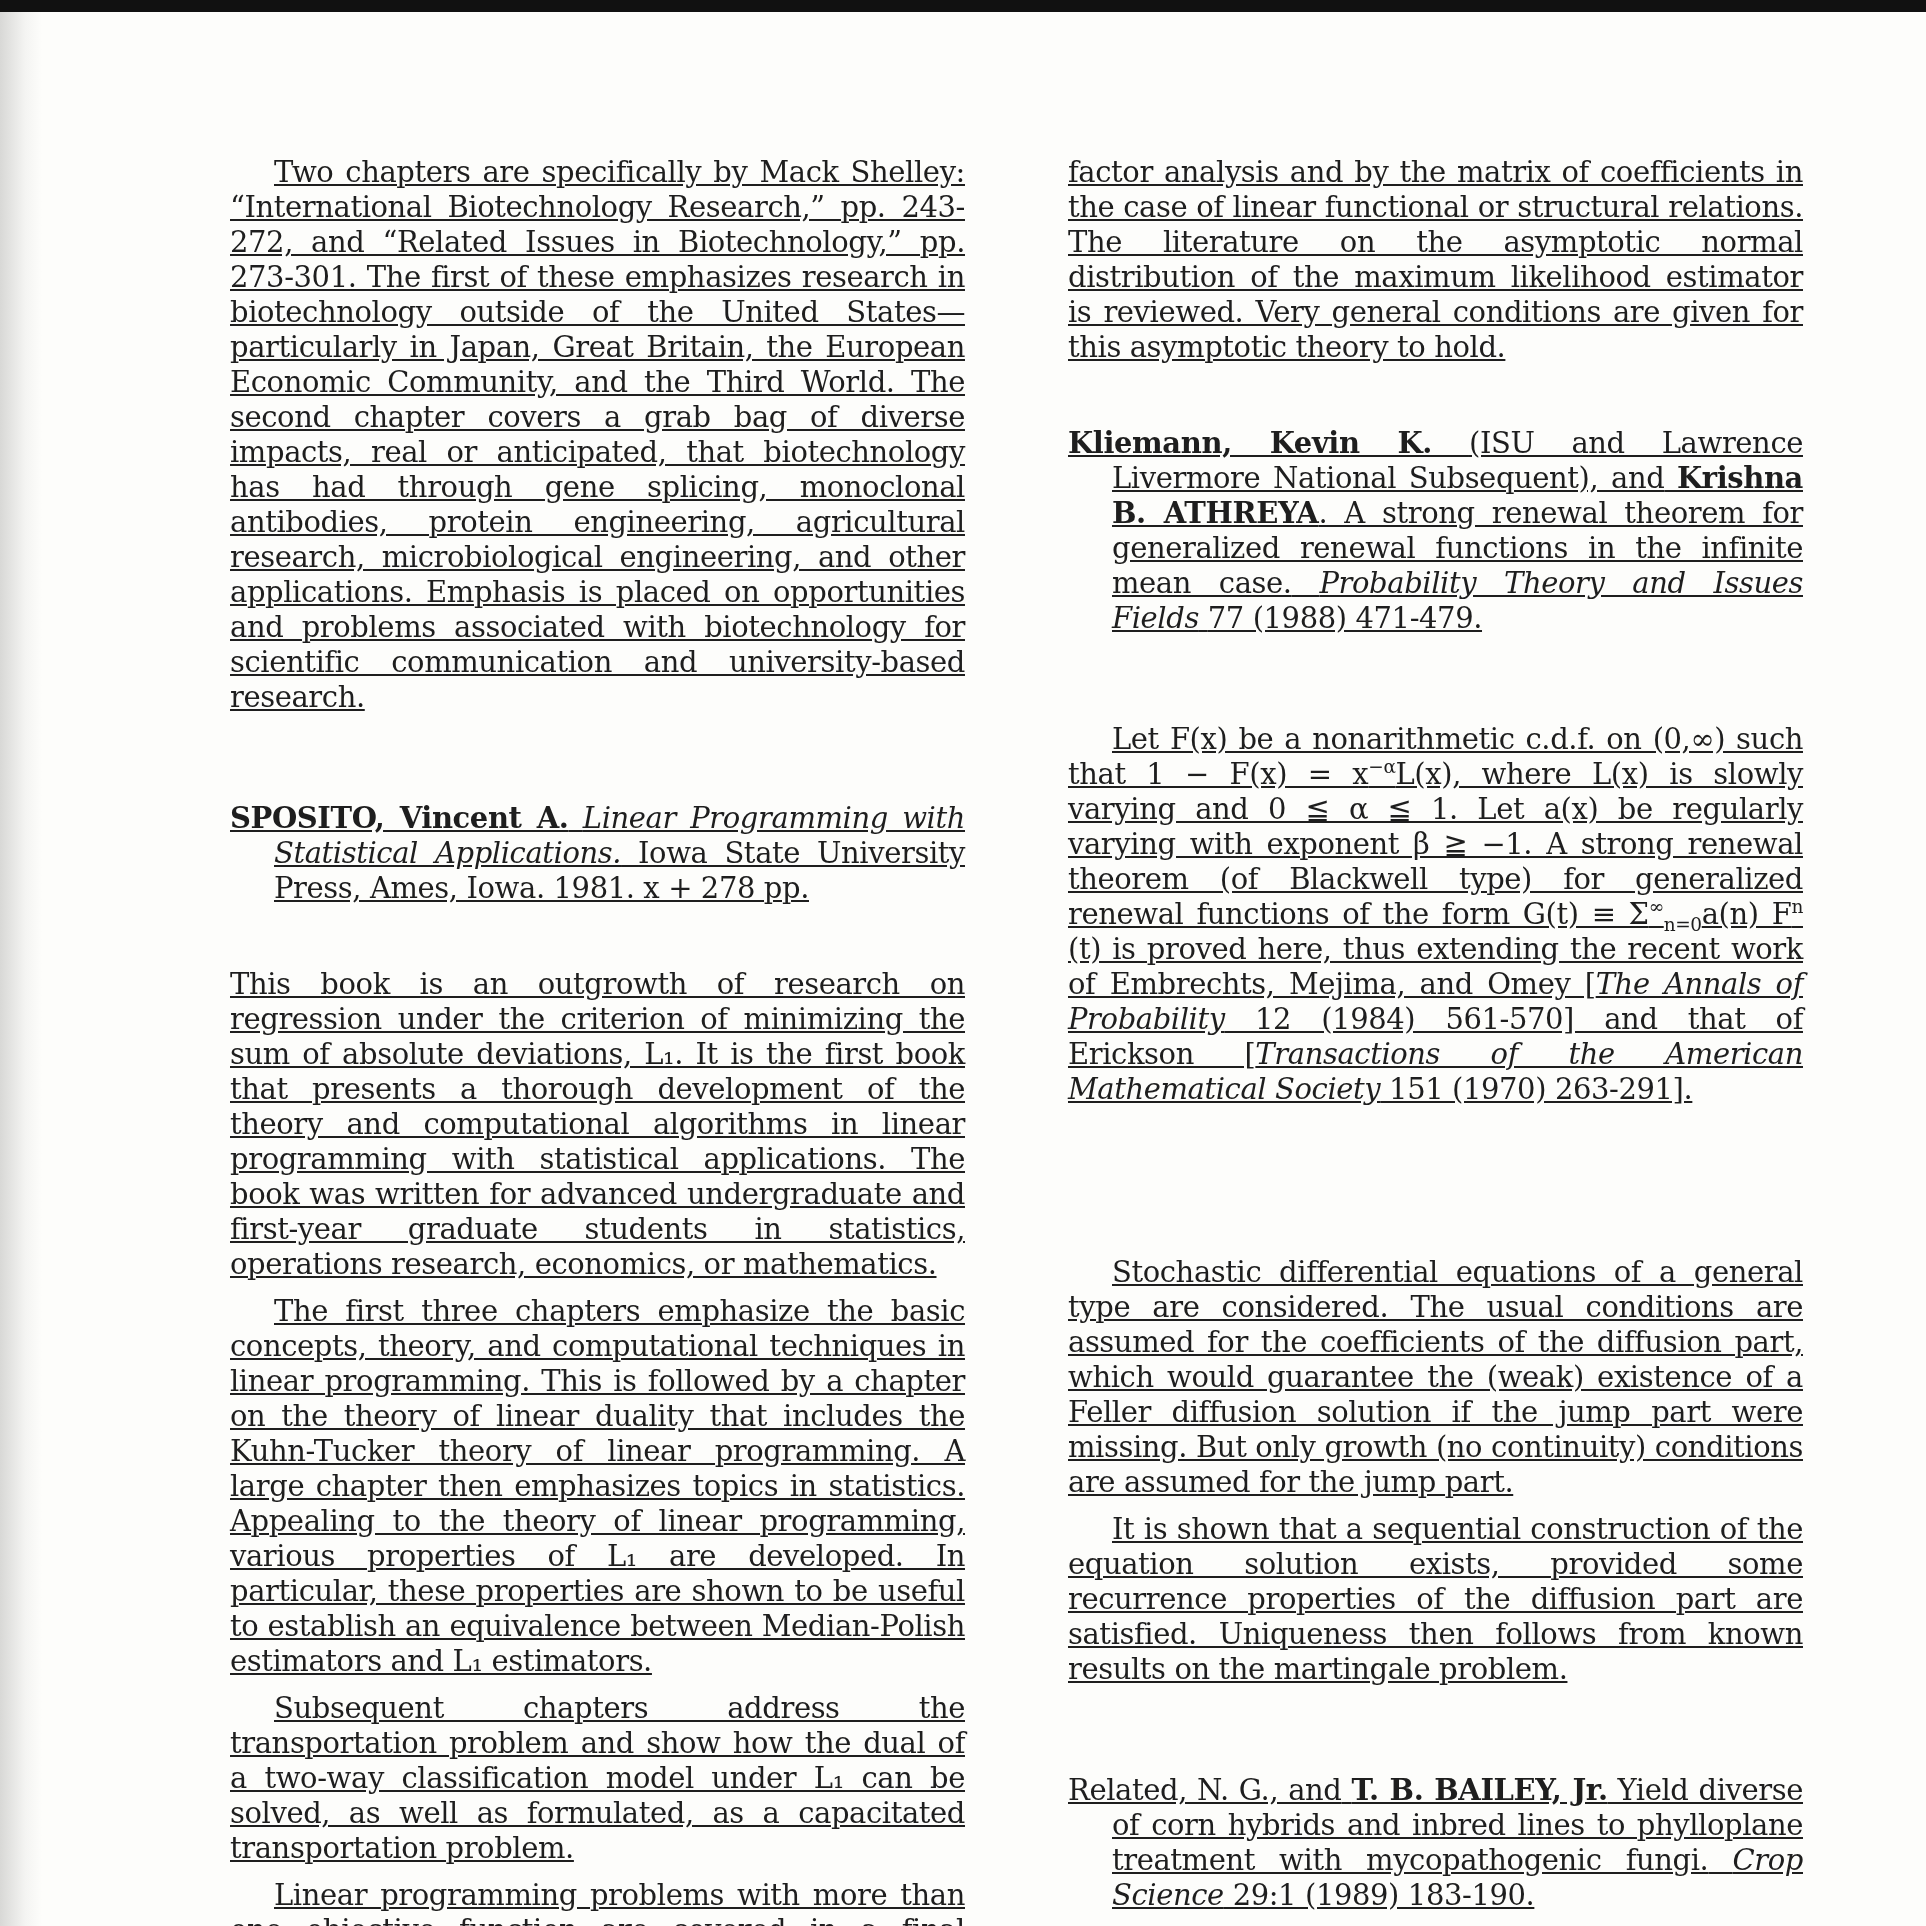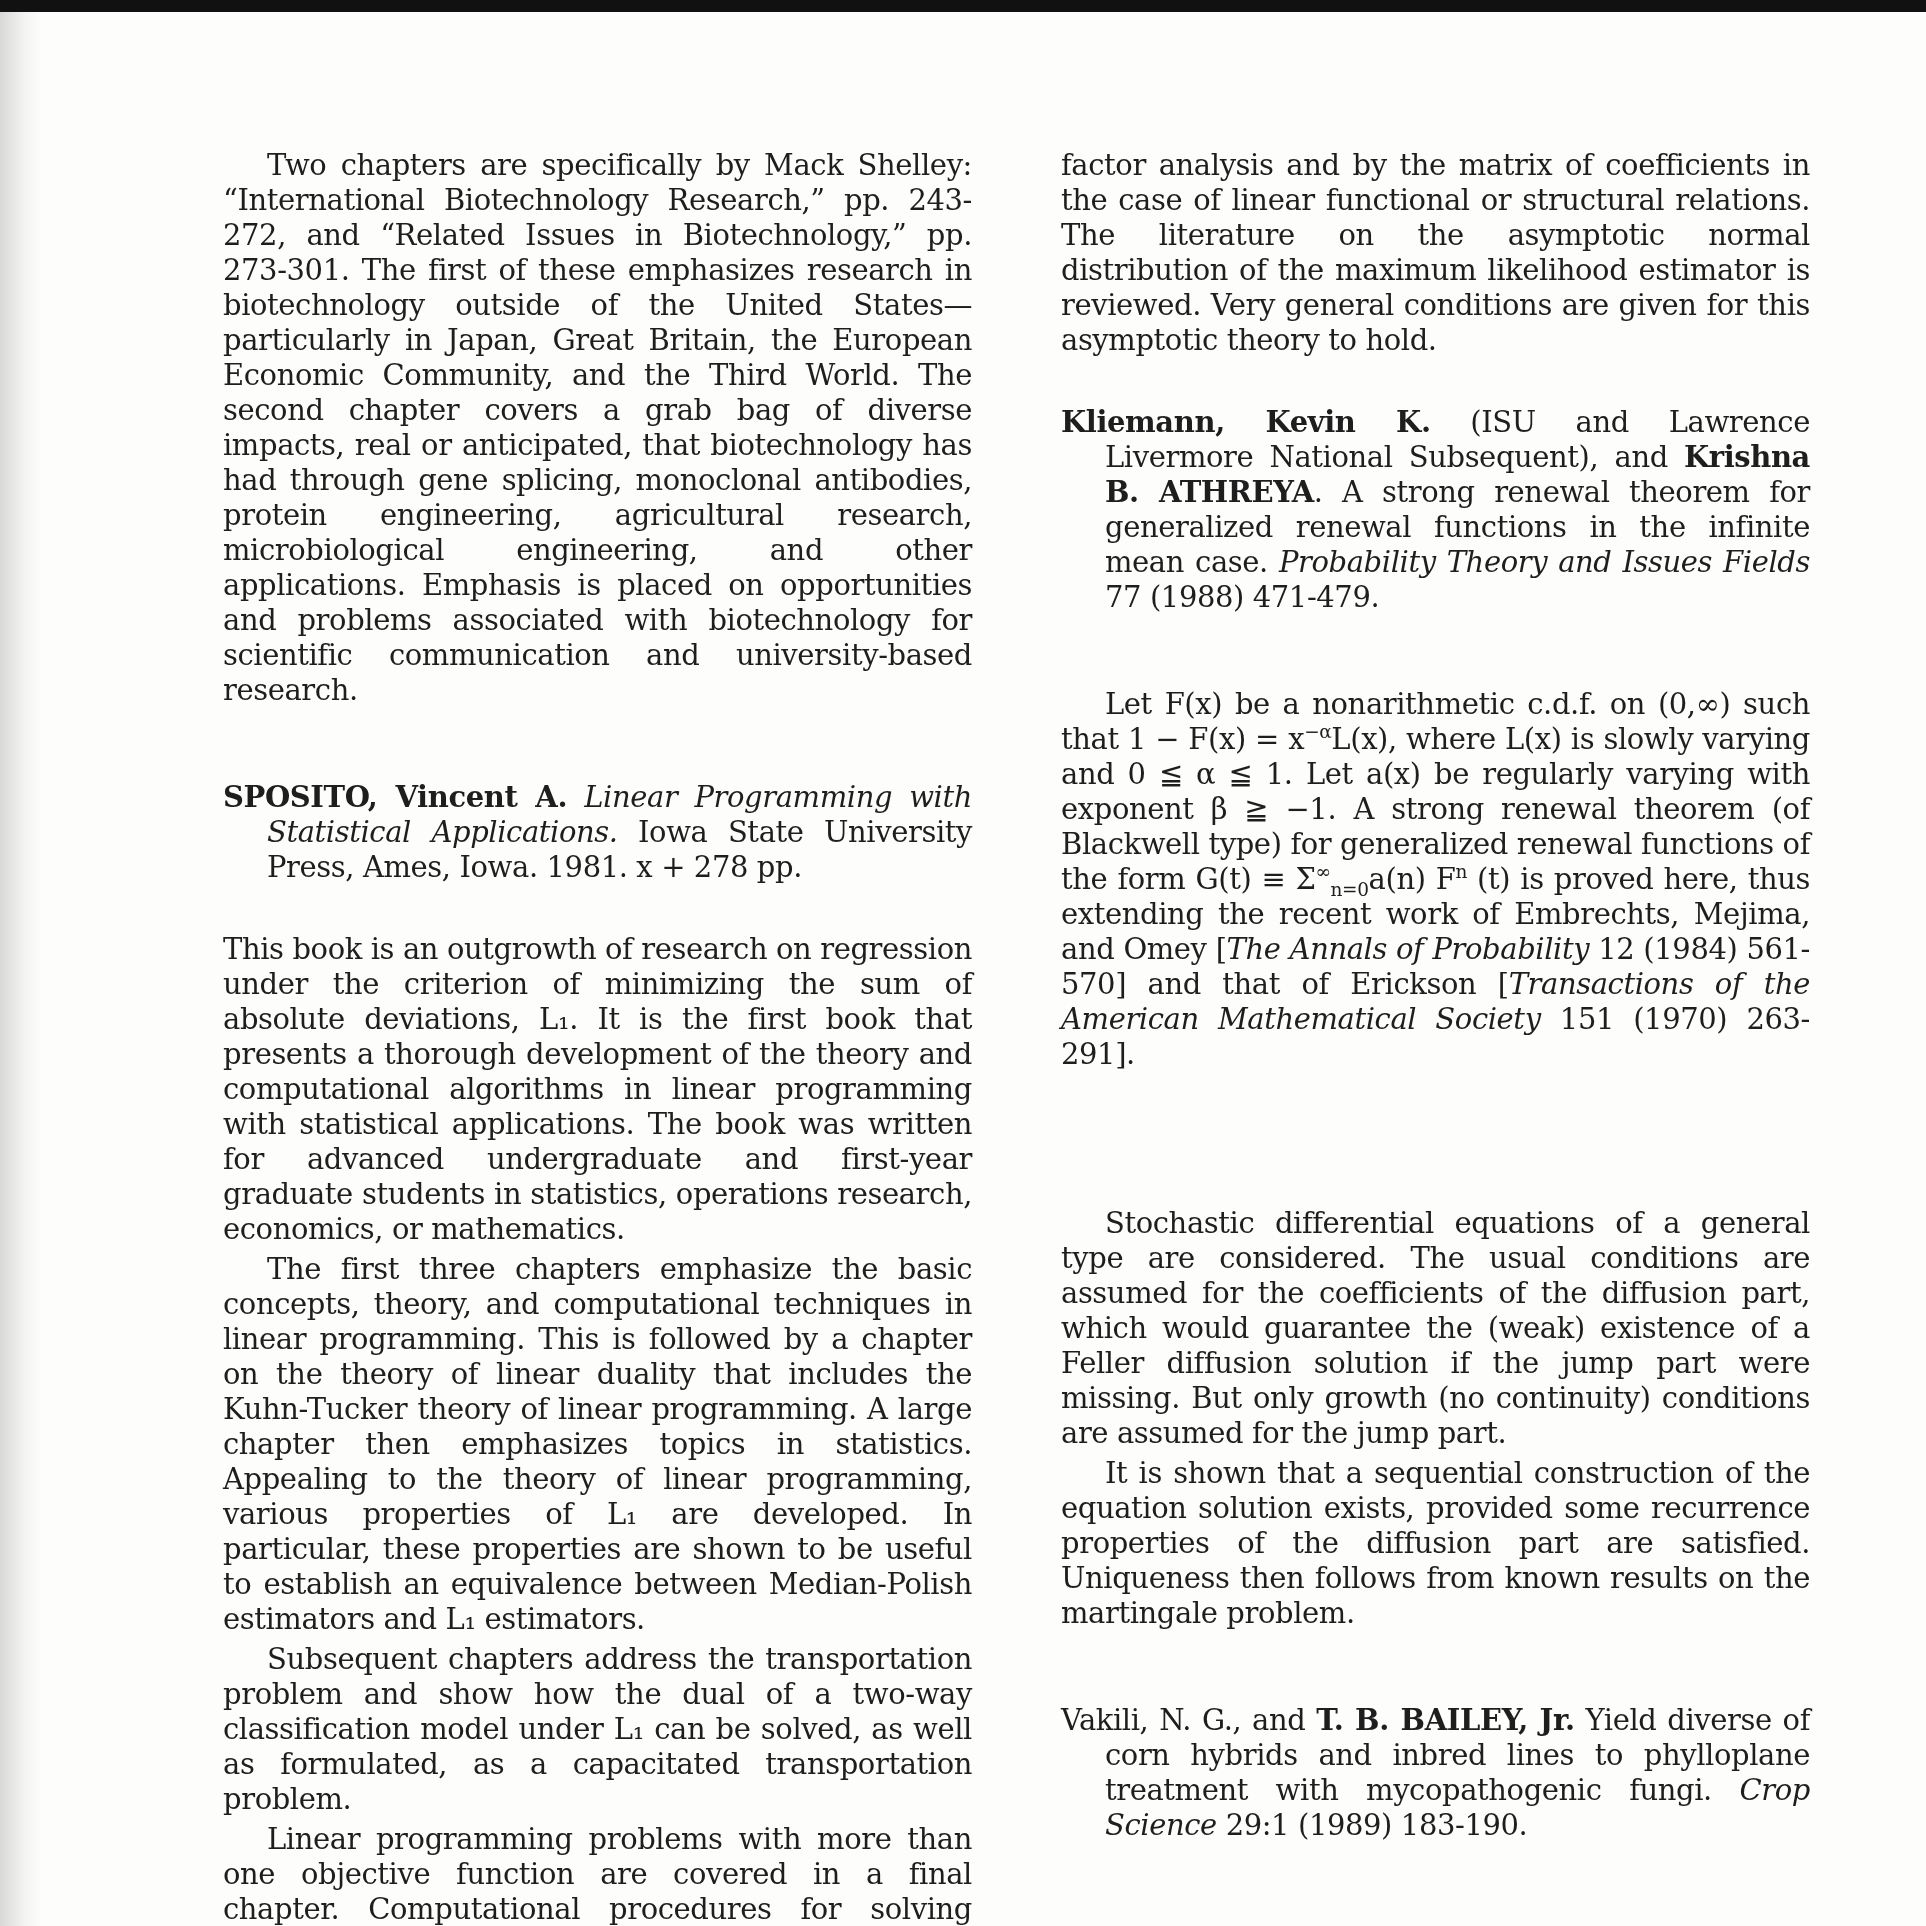--- a/index.html
+++ b/index.html
@@ -8,21 +8,21 @@
     font-family: "DejaVu Serif", "Liberation Serif", serif; color: #1e1e1e;
     overflow: hidden;
   }
   .topbar { position: absolute; left: 0; top: 0; width: 1965px; height: 11.6px; background: #111; }
   .leftedge { position: absolute; left: 0; top: 11.6px; width: 42px; height: 2531px;
     background: linear-gradient(to right, #d8d8d6, #f4f4f2 60%, #fdfdfb); }
   .col { position: absolute; top: 143px; width: 759px; font-size: 29px; line-height: 35px;
     text-align: justify; letter-spacing: -0.4px; }
   .col.left { left: 218px; }
   .col.right { left: 1056px; top: 143px; }
-  p { margin: 5px; }
+  p { margin: 12px; text-decoration: underline; }
   .indent { text-indent: 44px; }
   .entry { padding-left: 44px; text-indent: -44px; }
   .gap-m { height: 37px; }
   .gap-l { height: 62px; }
   b { font-weight: bold; }
   i { font-style: italic; }
   sup, sub { font-size: 18.5px; line-height: 0; }
 </style>
 </head>
 <body>
@@ -64,19 +64,19 @@
   <p class="indent"><span>Let F(x) be a nonarithmetic c.d.f. on (0,∞) such that 1 − F(x) = x</span><sup>−α</sup><span>L(x), where L(x) is slowly varying and 0 ≦ α ≦ 1. Let a(x) be regularly varying with exponent β ≧ −1. A strong renewal theorem (of Blackwell type) for generalized renewal functions of the form G(t) ≡ Σ</span><sup>∞</sup><sub>n=0</sub><span>a(n) F</span><sup>n</sup><span> (t) is proved here, thus extending the recent work of Embrechts, Mejima, and Omey [</span><i>The Annals of Probability</i><span> 12 (1984) 561-570] and that of Erickson [</span><i>Transactions of the American Mathematical Society</i><span> 151 (1970) 263-291].</span></p>
   <div class="gap-l"></div>
 
   <div class="gap-l"></div>
 
   <p class="indent">Stochastic differential equations of a general type are considered. The usual conditions are assumed for the coefficients of the diffusion part, which would guarantee the (weak) existence of a Feller diffusion solution if the jump part were missing. But only growth (no continuity) conditions are assumed for the jump part.</p>
   <p class="indent">It is shown that a sequential construction of the equation solution exists, provided some recurrence properties of the diffusion part are satisfied. Uniqueness then follows from known results on the martingale problem.</p>
   <div class="gap-l"></div>
 
   <p class="entry">
-    <span>Vakili, N. G., and</span>
+    <span>Related, N. G., and</span>
     <b>T. B. BAILEY, Jr.</b><span> Yield diverse of corn hybrids and inbred lines to phylloplane treatment with mycopathogenic fungi.</span>
     <i>Crop Science</i><span> 29:1 (1989) 183-190.</span>
   </p>
 
 </div>
 
 
 </body></html>

